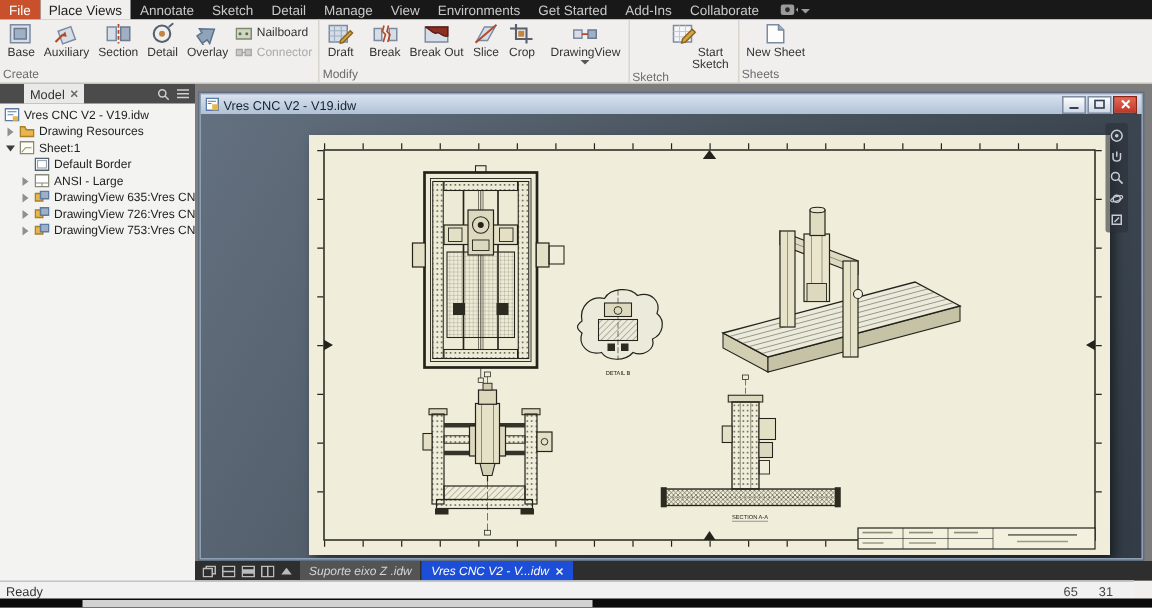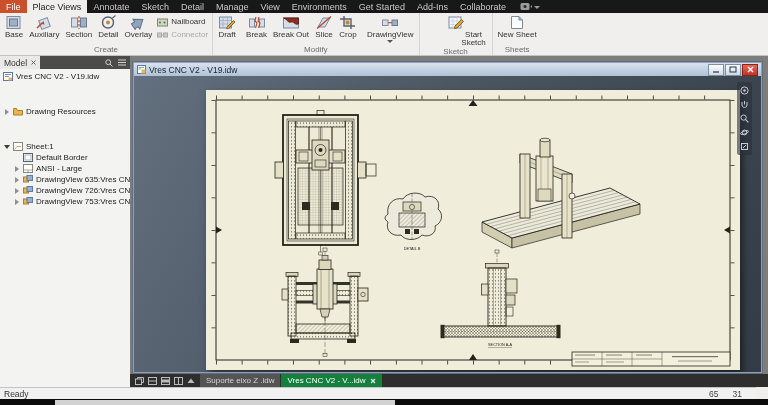--- a/index.html
+++ b/index.html
@@ -11,44 +11,44 @@
   .ttab{padding:0 6px;display:flex;align-items:center;cursor:default;white-space:nowrap;}
   .ttab.accent{background:#c8502b;color:#fff;}
   .ttab.active{background:#f0efed;color:#222;}
   .screencast{display:flex;align-items:center;gap:2px;margin-left:8px;}
   
   .ribbon{position:absolute;top:13px;left:0;right:0;height:42px;background:#f0efed;
           border-bottom:1px solid #c6c3bc;display:flex;align-items:stretch;}
   .rgroup{display:flex;flex-direction:column;padding:0 2px;}
   .rgroup+.rgroup{border-left:1px solid #d8d5ce;}
   .rbtns{flex:1;display:flex;align-items:stretch;}
-  .rgroup-label{height:10px;font-size:8px;color:#6b6b6b;text-align:center;line-height:10px;}
+  .rgroup-label{height:10px;font-size:8px;color:#6b6b6b;text-align:left;line-height:10px;}
   .rbtn{display:flex;flex-direction:column;align-items:center;justify-content:flex-start;
         padding:2px 3px 0;font-size:8px;color:#333;line-height:8px;text-align:center;cursor:default;}
   .rbtn svg{width:18px;height:15px;margin-bottom:1px;flex:none;}
   .rbtn .lbl{white-space:nowrap;}
   .rbtn.two .lbl{white-space:normal;width:26px;margin-left:36px;}
   .rstack{display:flex;flex-direction:column;justify-content:flex-start;gap:2px;padding:3px 2px 0;}
   .sbtn{display:flex;align-items:center;gap:3px;font-size:8px;color:#333;height:11px;}
   .sbtn svg{width:11px;height:10px;flex:none;}
   .sbtn.disabled{color:#a9a9a9;}
   .caret-down{width:0;height:0;border-left:3px solid transparent;border-right:3px solid transparent;
               border-top:3px solid #555;margin-top:1px;}
   .gap-l{margin-left:4px;}
   
   .browser{position:absolute;top:56px;left:0;width:130px;bottom:18px;background:#f3f3f1;
            border-right:1px solid #9a9a9a;overflow:hidden;}
   .bheader{height:13px;display:flex;align-items:stretch;background:#4b4b4b;}
   .btab{background:#e9e9e7;color:#333;font-size:8.5px;display:flex;align-items:center;
-        padding:0 4px;gap:4px;}
+        padding:0 4px;gap:4px;margin-left:16px;}
   .bh-icons{margin-left:auto;display:flex;align-items:center;gap:5px;padding-right:4px;}
   .btree{font-size:8px;color:#222;padding-top:2px;}
   .trow{display:flex;align-items:center;height:11px;gap:3px;white-space:nowrap;cursor:default;}
   .trow.lvl0{padding-left:3px;}
-  .trow.lvl1{padding-left:3px;margin-top:24px;}
+  .trow.lvl1{padding-left:3px;}
   .trow.lvl2{padding-left:13px;}
   .ar{width:7px;display:flex;justify-content:center;flex:none;}
   .ar-col{width:0;height:0;border-top:3px solid transparent;border-bottom:3px solid transparent;
           border-left:4px solid #8f8f8f;}
   .ar-exp{width:0;height:0;border-left:3.5px solid transparent;border-right:3.5px solid transparent;
           border-top:4px solid #3c3c3c;}
   .ticon{flex:none;}
   
   .mdi{position:absolute;left:130px;right:0;top:56px;bottom:18px;background:#7d7d7d;}
   .docwin{position:absolute;left:3px;top:6px;right:6px;bottom:14px;border:1px solid #8fa0b4;
@@ -61,25 +61,25 @@
   .wb.close{background:linear-gradient(#e46a55,#c13526);border-color:#8d2317;}
   .canvas{position:absolute;left:0;right:0;top:13px;bottom:0;
           background:linear-gradient(118deg,#63707f 0%,#4a5560 45%,#333c46 100%);overflow:hidden;}
   .sheet{position:absolute;left:72px;top:14px;width:534px;height:280px;background:#f0eedb;
          box-shadow:3px 4px 7px rgba(0,0,0,.5);}
   .sheet svg{display:block;}
   .navbar{position:absolute;top:6px;right:9px;width:15px;padding:4px 0;background:rgba(44,49,57,.6);
           border-radius:2px;display:flex;flex-direction:column;align-items:center;gap:5px;}
   
   .doctabs{position:absolute;left:130px;top:374px;height:13px;right:0;background:#2e2e2e;
-           display:flex;align-items:stretch;font-size:8px;color:#d5d5d5;}
+           display:flex;align-items:stretch;font-size:8px;color:#d5d5d5;font-style:italic;}
   .dicons{display:flex;gap:4px;padding:0 5px;align-items:center;}
   .dtab{display:flex;align-items:center;padding:0 6px;background:#545454;margin-right:1px;gap:4px;
         white-space:nowrap;}
-  .dtab.active{background:#15803d;color:#fff;}
+  .dtab.active{background:#1d4ed8;color:#fff;}
   .statusbar{position:absolute;left:0;right:12px;top:387px;height:12px;background:#f1f1f1;
              border-top:1px solid #c4c4c4;font-size:8.5px;color:#333;display:flex;align-items:center;
              padding:0 4px;box-sizing:border-box;}
   .scounters{margin-left:auto;display:flex;gap:14px;padding-right:10px;color:#444;}
   .taskbar{position:absolute;left:0;right:0;top:399px;height:6px;background:#0b0b0b;}
   .taskitem{position:absolute;left:55px;width:340px;top:1px;height:5px;background:#d2d2d2;}
 </style>
 </head>
 <body>
 

